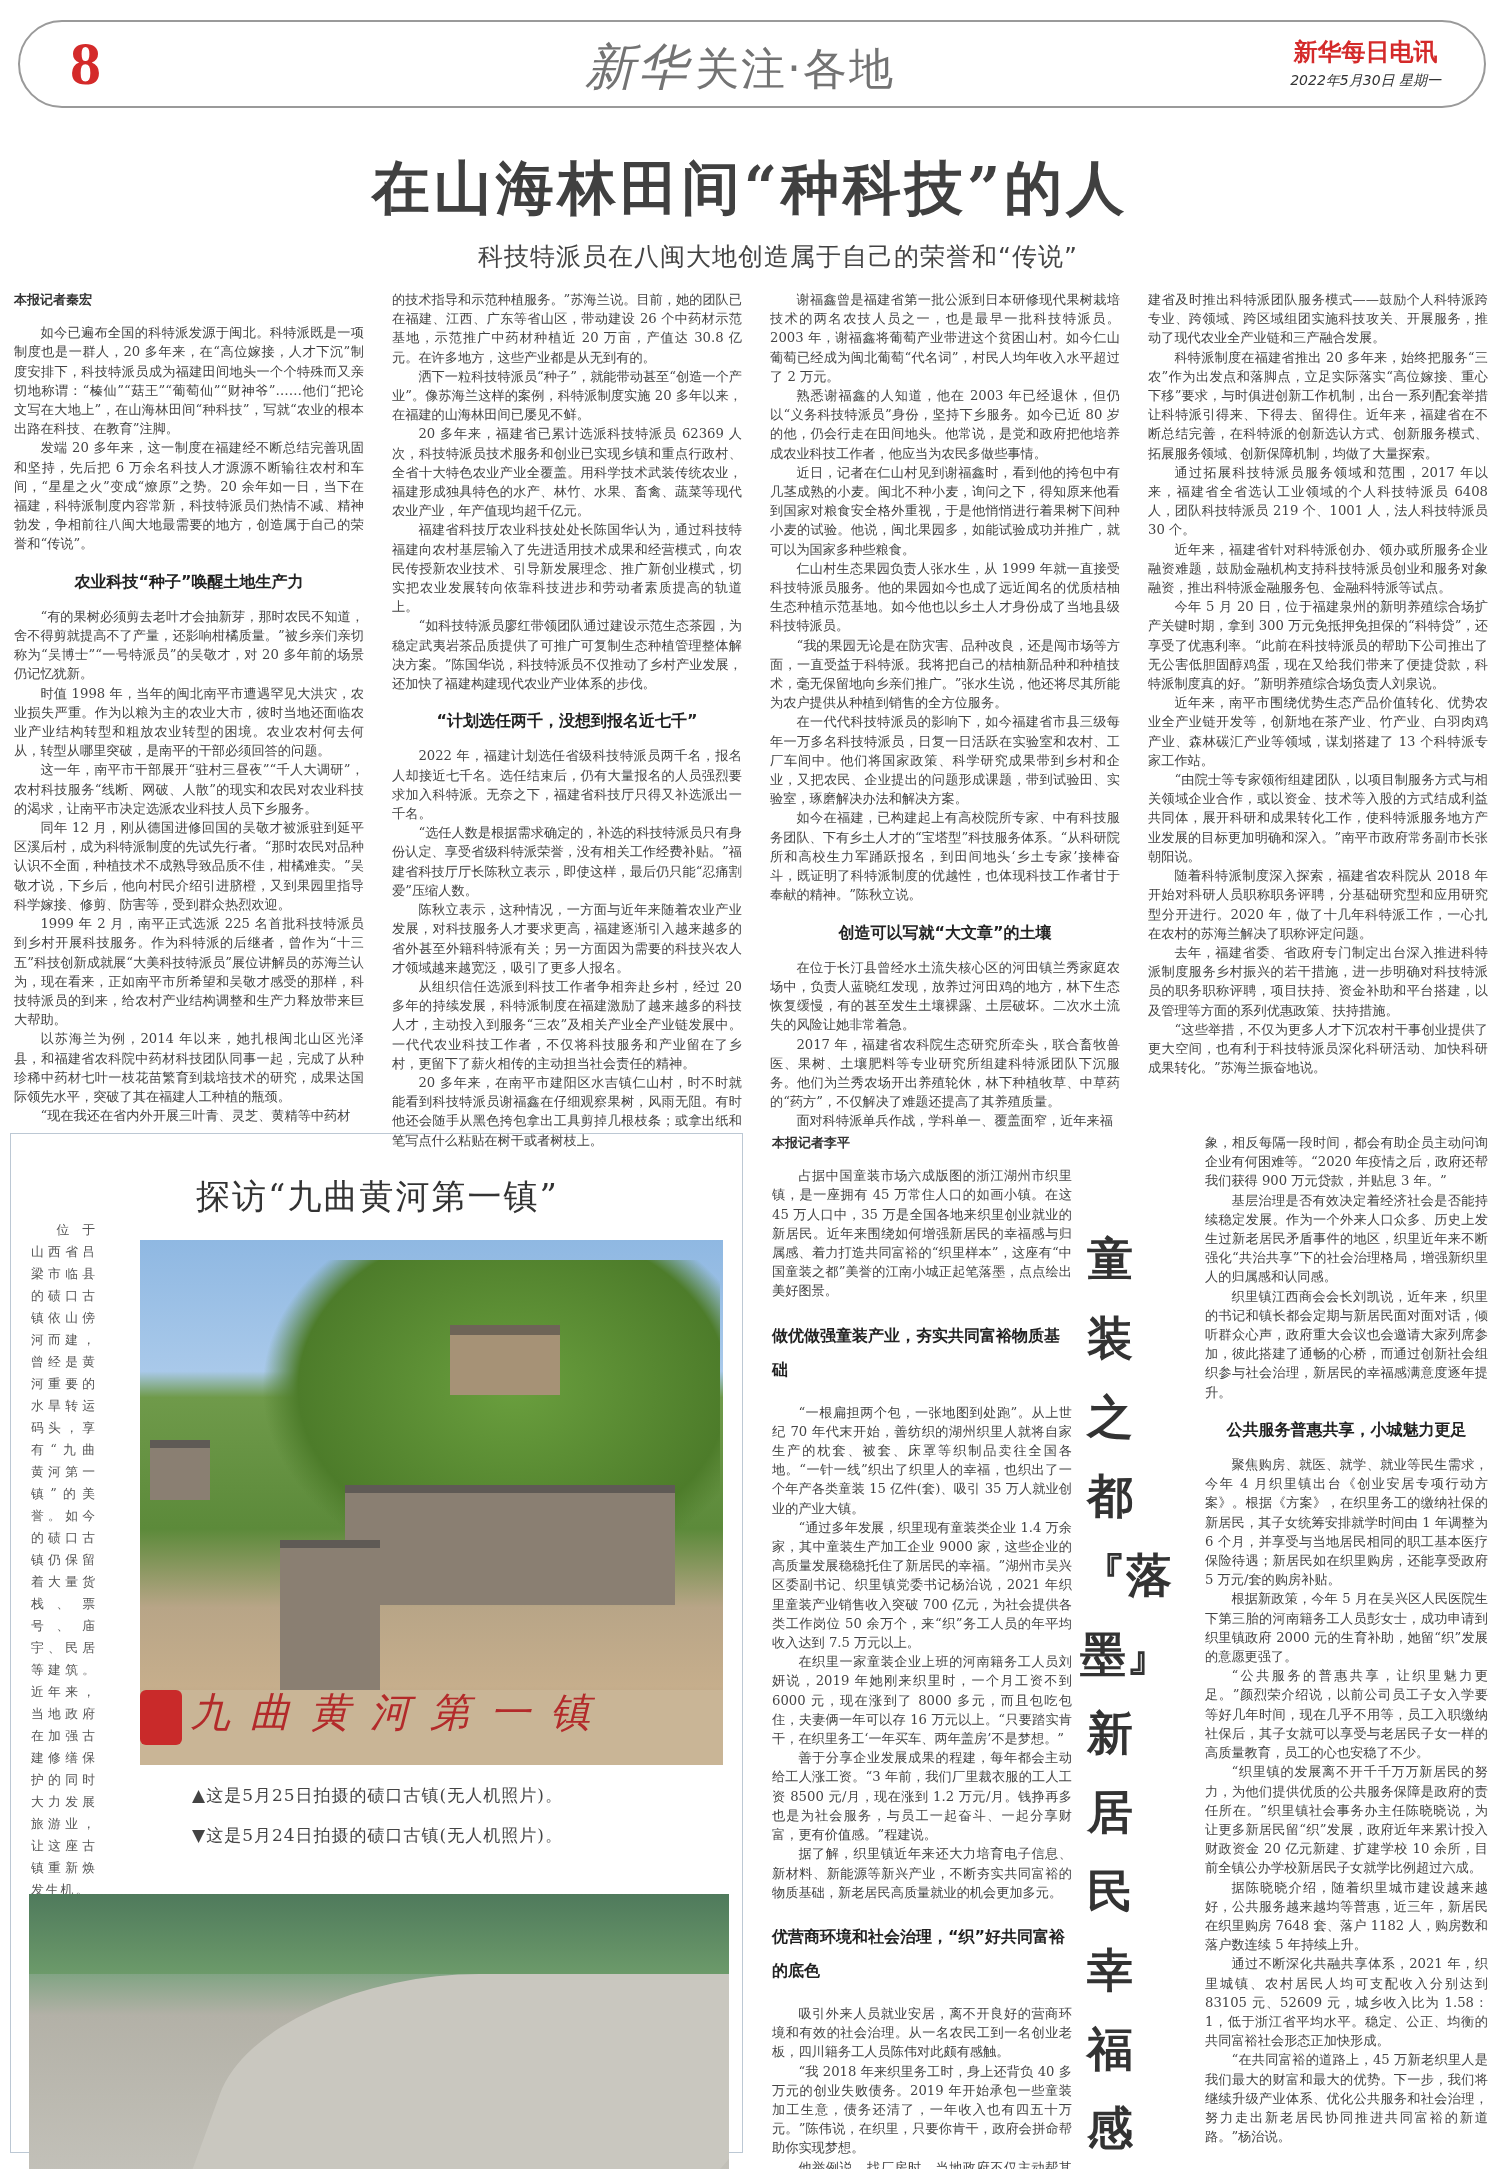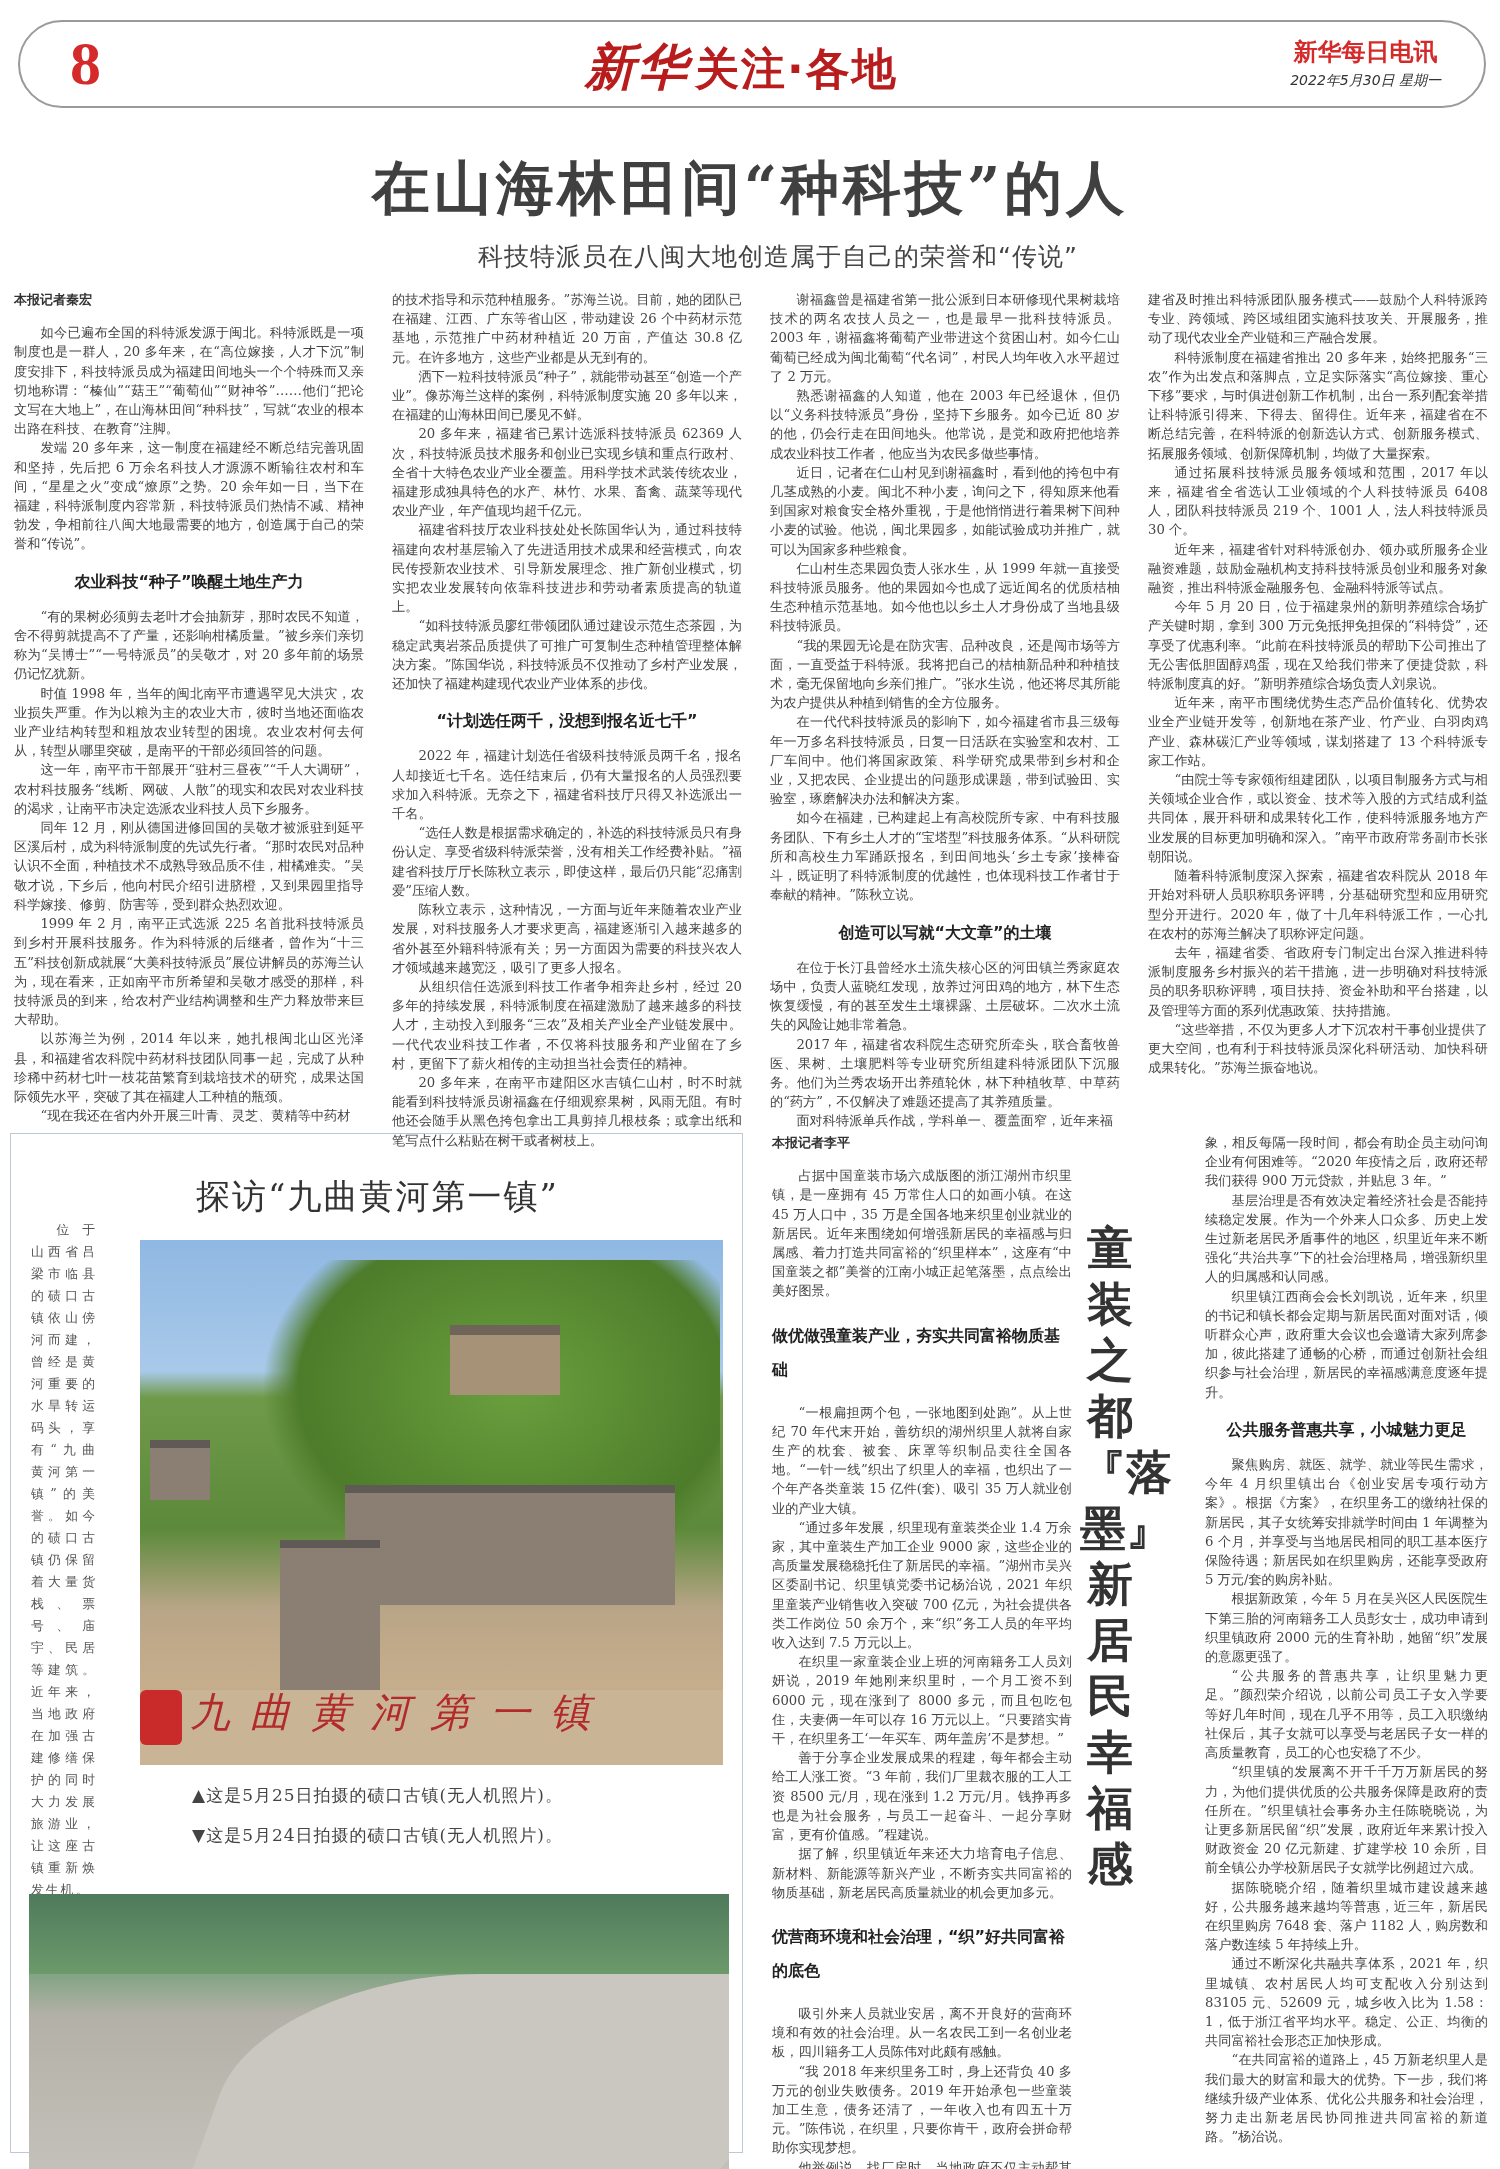--- a/index.html
+++ b/index.html
@@ -1,19 +1,19 @@
 <!DOCTYPE html>
 <html><head>
 <meta charset="utf-8">
 <style>
   * { box-sizing: border-box; margin: 0; padding: 0; }
   body { width: 1500px; height: 2169px; background: #fff; font-family: "DejaVu Serif", "Liberation Serif", serif; color: #333; overflow: hidden; position: relative; }
   .masthead { position: absolute; left: 18px; top: 20px; width: 1468px; height: 88px; border: 2px solid #9a9a9a; border-radius: 44px; }
   .page-num { position: absolute; left: 50px; top: 6px; font-size: 62px; font-weight: bold; color: #d42a2a; font-family: "Liberation Serif", serif; }
-  .section-title { position: absolute; left: 565px; top: 12px; font-size: 44px; color: #b91c1c; font-weight: bold; font-family: "DejaVu Sans", sans-serif; letter-spacing: 2px; }
+  .section-title { position: absolute; left: 565px; top: 12px; font-size: 44px; color: #737373; font-weight: normal; font-family: "DejaVu Sans", sans-serif; letter-spacing: 2px; }
   .section-title .brand { font-style: italic; font-family: "DejaVu Serif", serif; font-size: 50px; margin-right: 6px; }
   .paper-brand { position: absolute; right: 43px; top: 14px; text-align: center; }
   .paper-brand .name { font-size: 24px; color: #d42a2a; font-weight: bold; }
   .paper-brand .date { font-size: 14px; color: #333; font-family: "DejaVu Sans", sans-serif; margin-top: 4px; font-style: italic; }
   .headline { position: absolute; left: 0; width: 1500px; top: 150px; text-align: center; font-size: 58px; font-weight: bold; color: #404040; letter-spacing: 4px; }
   .subhead { position: absolute; left: 0; width: 1500px; top: 240px; text-align: center; font-size: 25px; color: #444; font-family: "DejaVu Sans", sans-serif; letter-spacing: 1px; margin-left: 28px; }
   .col { position: absolute; font-size: 13.2px; line-height: 19.2px; color: #444; text-align: justify; }
   .col p { text-indent: 2em; margin-bottom: 0; }
   .byline { font-family: Liberation Serif, serif; font-size: 13px; font-weight: bold; margin-bottom: 14px; color: #333; }
   .subhead2 { font-family: "DejaVu Sans", sans-serif; font-weight: bold; font-size: 16px; text-align: center; color: #222; margin: 18px 0 16px; }
@@ -26,21 +26,21 @@
   .photo1 .hill { position: absolute; left: 120px; top: 20px; width: 460px; height: 320px; background: radial-gradient(ellipse at 55% 40%, #6a9f3e 0%, #4d7c2a 60%, transparent 70%); }
   .photo1 .temple { position: absolute; left: 310px; top: 85px; width: 110px; height: 70px; background: #a69276; border-top: 10px solid #6e6457; }
   .photo1 .building { position: absolute; background: #8a7f72; border-top: 8px solid #5f5a55; }
   .photo1 .wall { position: absolute; left: 0; top: 450px; width: 583px; height: 75px; background: #c9b596; }
   .photo1 .calli { position: absolute; left: 50px; top: 445px; font-size: 40px; color: #b32a2a; font-style: italic; letter-spacing: 20px; }
   .photo1 .bus { position: absolute; left: 0; top: 450px; width: 42px; height: 55px; background: #c92a2a; border-radius: 6px; }
   .caption { position: absolute; left: 0; width: 733px; text-align: center; font-size: 17px; color: #444; letter-spacing: 1px; }
   .photo2 { position: absolute; left: 18px; top: 760px; width: 700px; height: 607px; overflow: hidden; background: linear-gradient(180deg, #5e8e6c 0%, #79a27e 12%, #b3b1a7 20%, #c2c0b8 45%, #cfcdc5 55%, #8aa06e 70%, #6b8e4c 80%, #7f8f74 100%); }
   .photo2 .river { position: absolute; left: 180px; top: 80px; width: 540px; height: 300px; background: #c9c7bf; transform: skewX(-20deg); border-radius: 40% 10% 50% 20%; }
   .photo2 .mount { position: absolute; left: 0; top: 0; width: 700px; height: 80px; background: linear-gradient(180deg,#4f7a5c,#6c9a6a); }
-  .vtitle { position: absolute; left: 1080px; top: 1220px; width: 60px; font-size: 46px; font-weight: bold; color: #333; line-height: 56px; text-align: center; font-family: "DejaVu Serif", serif; }
+  .vtitle { position: absolute; left: 1080px; top: 1220px; width: 60px; font-size: 46px; font-weight: bold; color: #333; line-height: 79px; text-align: center; font-family: "DejaVu Serif", serif; }
 </style>
 </head>
 <body>
 
 <div class="masthead">
   <div class="page-num">8</div>
   <div class="section-title">
     <span class="brand">新华</span><span>关注·各地</span>
   </div>
   <div class="paper-brand">

